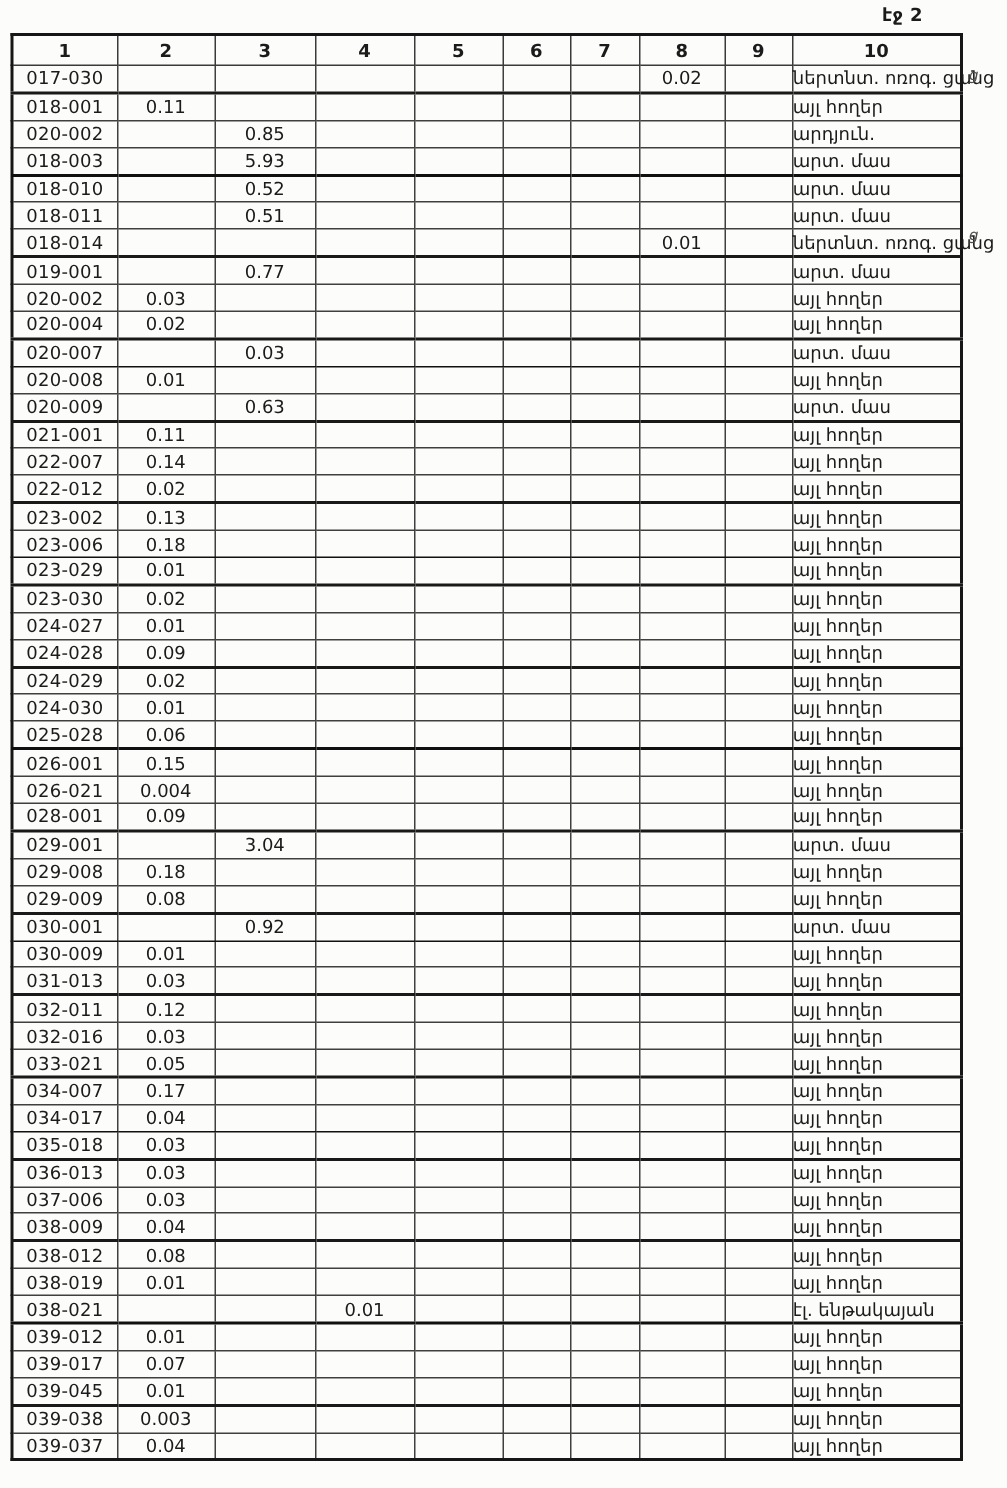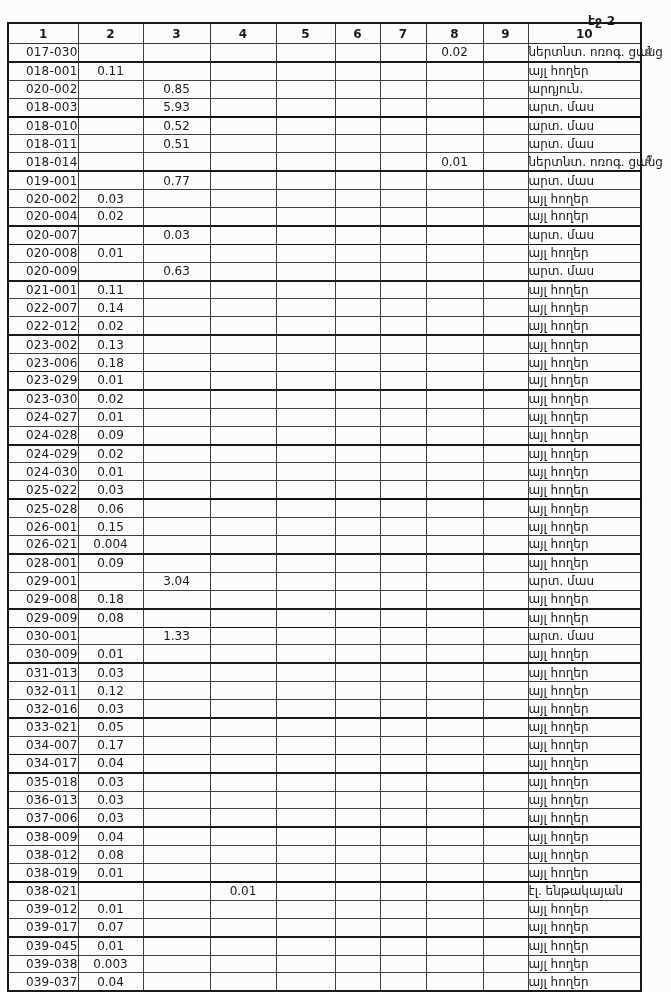--- a/index.html
+++ b/index.html
@@ -5,21 +5,21 @@
   html,body{margin:0;padding:0;background:#ffffff;}
   .page{
     position:relative;
     width:671px;height:992px;
     background:#fcfcfa;
     font-family:"DejaVu Sans",sans-serif;
     color:#1b1b1b;
     overflow:hidden;
   }
   .page-label{
-    position:absolute;top:14px;left:588px;
+    position:absolute;top:3px;left:588px;
     font-size:12px;font-weight:bold;letter-spacing:.3px;
   }
   table.scan{
     position:absolute;left:7px;top:22px;
     width:633px;
     border-collapse:collapse;
     table-layout:fixed;
     border:2px solid #161616;
   }
   table.scan th{
@@ -34,21 +34,21 @@
     font-size:12px;
     vertical-align:middle;
     border:1px solid #3f3f3f;
     padding:0 0 0 0;
     overflow:visible;
     white-space:nowrap;
   }
   
   table.scan tbody tr:nth-child(3n+1) td{border-bottom-width:2px;border-bottom-color:#191919;}
   table.scan tbody tr:nth-child(7n+4) td{border-bottom-color:#101010;}
-  td.c0{text-align:right;padding-left:3px;letter-spacing:.2px;}
+  td.c0{text-align:center;padding-left:3px;letter-spacing:.2px;}
   td.c1,td.c2,td.c3,td.c4,td.c5,td.c6,td.c7,td.c8{text-align:center;}
   td.c9{text-align:left;padding-left:3px;font-size:11px;}
   .margin-note{
     position:absolute;left:646px;
     font-size:10px;color:#4d4d4d;
     font-style:italic;
   }
 </style>
 </head>
 <body>
@@ -366,32 +366,20 @@
           <td class="c2"></td>
           <td class="c3"></td>
           <td class="c4"></td>
           <td class="c5"></td>
           <td class="c6"></td>
           <td class="c7"></td>
           <td class="c8"></td>
           <td class="c9">այլ հողեր</td>
         </tr>
         <tr>
-          <td class="c0">025-022</td>
-          <td class="c1">0.03</td>
-          <td class="c2"></td>
-          <td class="c3"></td>
-          <td class="c4"></td>
-          <td class="c5"></td>
-          <td class="c6"></td>
-          <td class="c7"></td>
-          <td class="c8"></td>
-          <td class="c9">այլ հողեր</td>
-        </tr>
-        <tr>
           <td class="c0">025-028</td>
           <td class="c1">0.06</td>
           <td class="c2"></td>
           <td class="c3"></td>
           <td class="c4"></td>
           <td class="c5"></td>
           <td class="c6"></td>
           <td class="c7"></td>
           <td class="c8"></td>
           <td class="c9">այլ հողեր</td>
@@ -464,21 +452,21 @@
           <td class="c4"></td>
           <td class="c5"></td>
           <td class="c6"></td>
           <td class="c7"></td>
           <td class="c8"></td>
           <td class="c9">այլ հողեր</td>
         </tr>
         <tr>
           <td class="c0">030-001</td>
           <td class="c1"></td>
-          <td class="c2">1.33</td>
+          <td class="c2">0.92</td>
           <td class="c3"></td>
           <td class="c4"></td>
           <td class="c5"></td>
           <td class="c6"></td>
           <td class="c7"></td>
           <td class="c8"></td>
           <td class="c9">արտ. մաս</td>
         </tr>
         <tr>
           <td class="c0">030-009</td>

